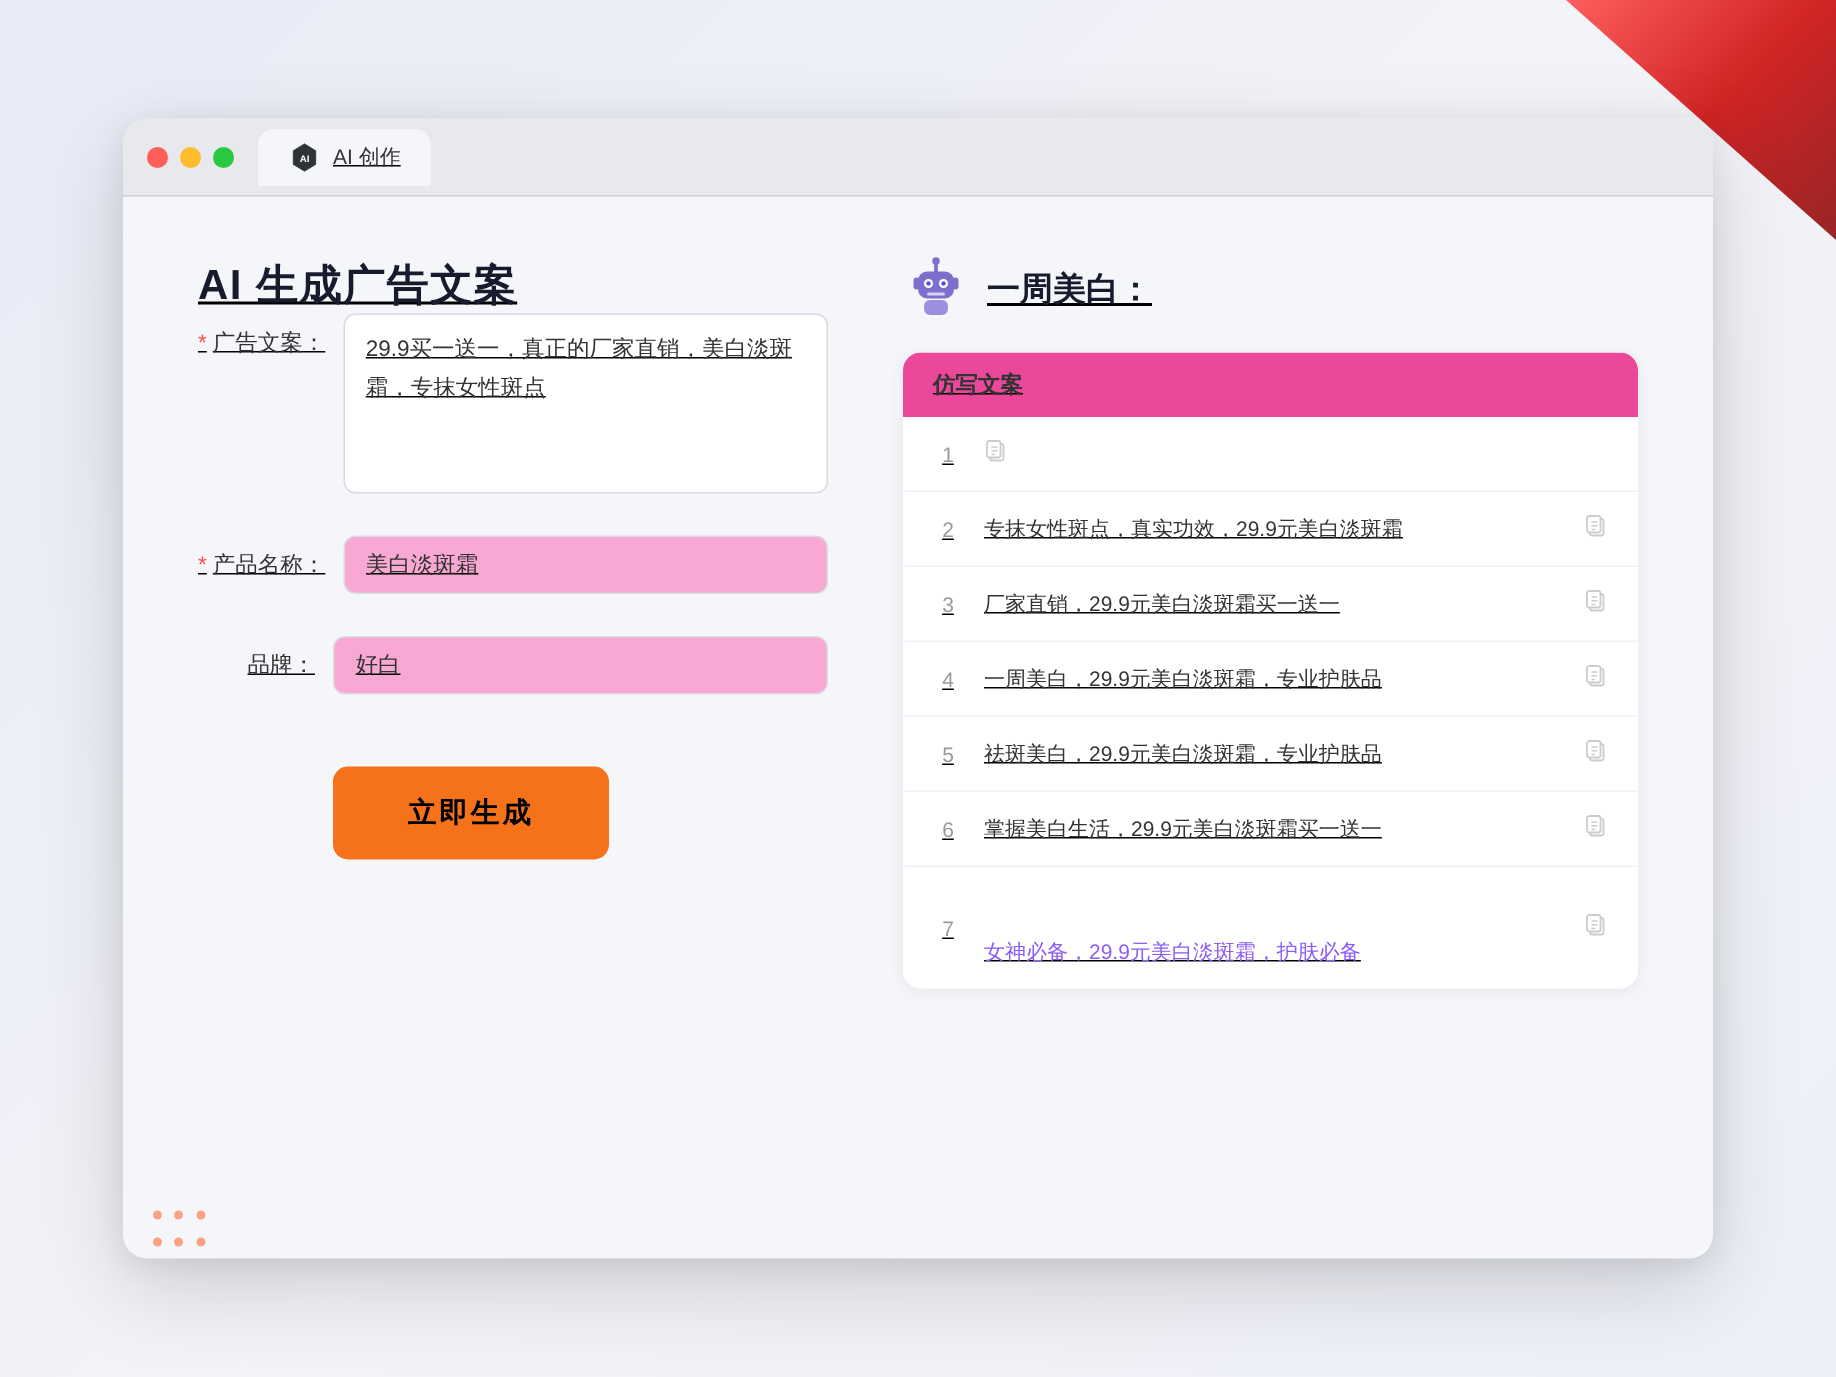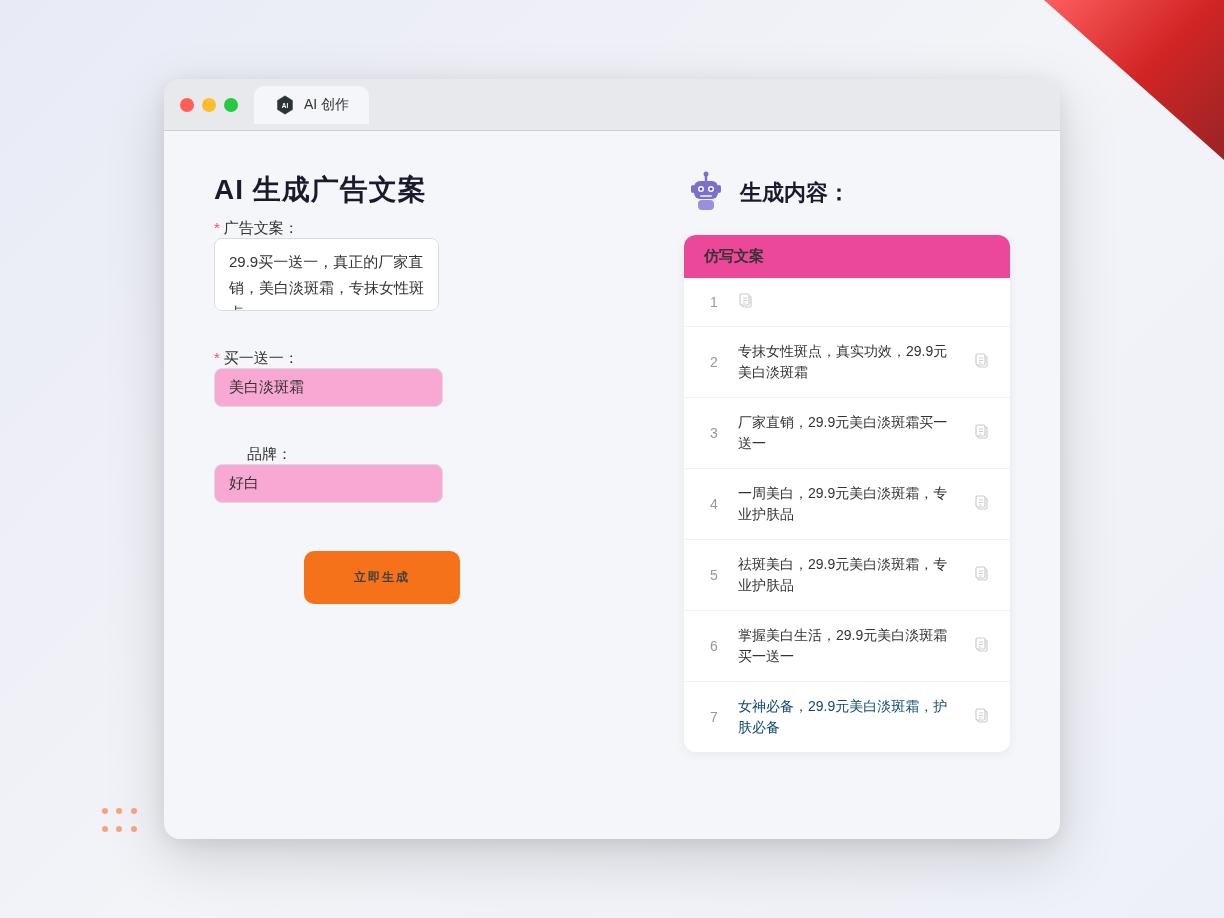--- a/index.html
+++ b/index.html
@@ -31,27 +31,28 @@
       height: 6px;
       background: #ff6b35;
       border-radius: 50%;
       display: inline-block;
       margin: 2px;
       opacity: 0.6;
     }
 
     
     .browser-window {
-      width: 896px;
+      width: 1060px;
       height: 760px;
       background: #f5f6fa;
       border-radius: 16px;
       box-shadow: 0 20px 60px rgba(0,0,0,0.15), 0 4px 20px rgba(0,0,0,0.08);
       overflow: hidden;
       position: relative;
+      text-decoration: underline;
     }
 
     
     .browser-chrome {
       background: #e8e9ed;
       height: 52px;
       display: flex;
       align-items: center;
       padding: 0 16px;
       border-bottom: 1px solid #d0d1d5;
@@ -100,21 +101,20 @@
       font-size: 28px;
       font-weight: 700;
       color: #1a1a2e;
       letter-spacing: 1px;
     }
 
     .form-group {
       display: flex;
       align-items: flex-start;
       margin-bottom: 28px;
-      flex-direction: column;
     }
 
     .form-label {
       font-size: 15px;
       color: #333;
       min-width: 90px;
       padding-top: 10px;
       text-align: right;
       padding-right: 12px;
     }
@@ -146,25 +146,25 @@
       background: #fff;
       outline: none;
       resize: none;
       height: 120px;
       font-family: inherit;
       line-height: 1.7;
     }
 
     .generate-btn {
       background: #f5721a;
-      color: #404040;
+      color: #000000;
       border: none;
       border-radius: 10px;
       padding: 18px 50px;
-      font-size: 12px;
+      font-size: 19px;
       font-weight: 600;
       cursor: pointer;
       margin-top: 20px;
       margin-left: 90px;
       letter-spacing: 2px;
       font-family: inherit;
     }
 
     
     .right-panel {
@@ -219,21 +219,22 @@
     }
 
     .row-text {
       flex: 1;
       font-size: 14px;
       color: #333;
       line-height: 1.5;
     }
 
     .row-text.muted {
-      color: #0c4a6e;
+      color: #8b5cf6;
+      margin-top: 32px;
     }
 
     
     .robot-svg {
       width: 44px;
       height: 44px;
     }
 
     
     .ai-icon-tab {
@@ -273,21 +274,21 @@
       <div class="form-group">
         <label class="form-label">
           <span class="required-star">*</span><span>广告文案：</span>
         </label>
         <textarea class="form-textarea" style="">29.9买一送一，真正的厂家直销，美白淡斑霜，专抹女性斑点</textarea>
       </div>
 
       
       <div class="form-group">
         <label class="form-label">
-          <span class="required-star">*</span><span>买一送一：</span>
+          <span class="required-star">*</span><span>产品名称：</span>
         </label>
         <input type="text" class="form-input" value="美白淡斑霜" style="">
       </div>
 
       
       <div class="form-group">
         <label class="form-label">品牌：</label>
         <input type="text" class="form-input" value="好白" style="">
       </div>
 
@@ -310,21 +311,21 @@
           <circle cx="17" cy="18" r="1.5" fill="#5a4fcf"></circle>
           <circle cx="27" cy="18" r="1.5" fill="#5a4fcf"></circle>
 
           <rect x="16" y="24" width="12" height="2" rx="1" fill="white" opacity="0.7"></rect>
 
           <rect x="14" y="29" width="16" height="10" rx="4" fill="#9b8fe0"></rect>
 
           <rect x="7" y="14" width="4" height="8" rx="2" fill="#7c6fcd"></rect>
           <rect x="33" y="14" width="4" height="8" rx="2" fill="#7c6fcd"></rect>
         </svg>
-        <h2 class="results-title">生成内容：</h2>
+        <h2 class="results-title">一周美白：</h2>
       </div>
 
       <div class="results-table">
         <div class="table-header">
           <span>仿写文案</span>
         </div>
 
         <div id="results-rows">
             <div class="table-row">
               <span class="row-num">1</span>

